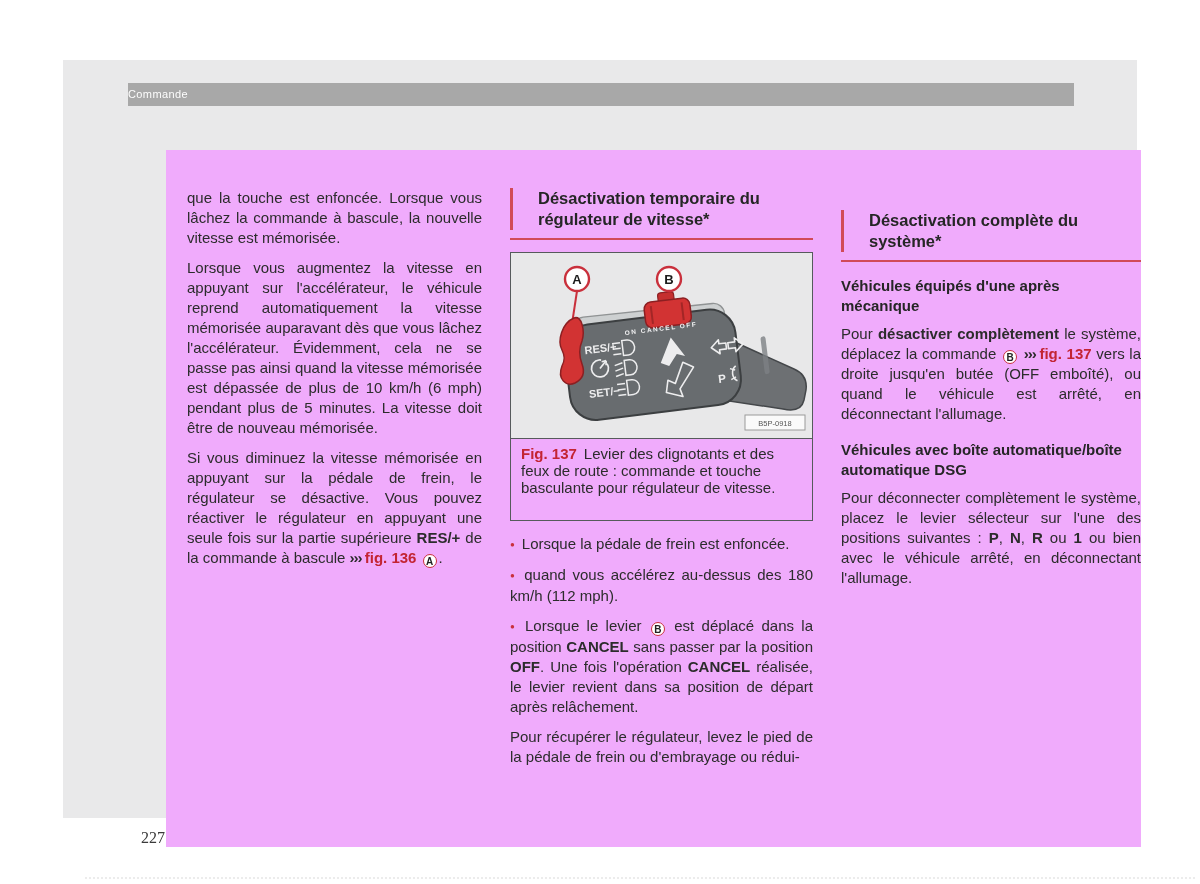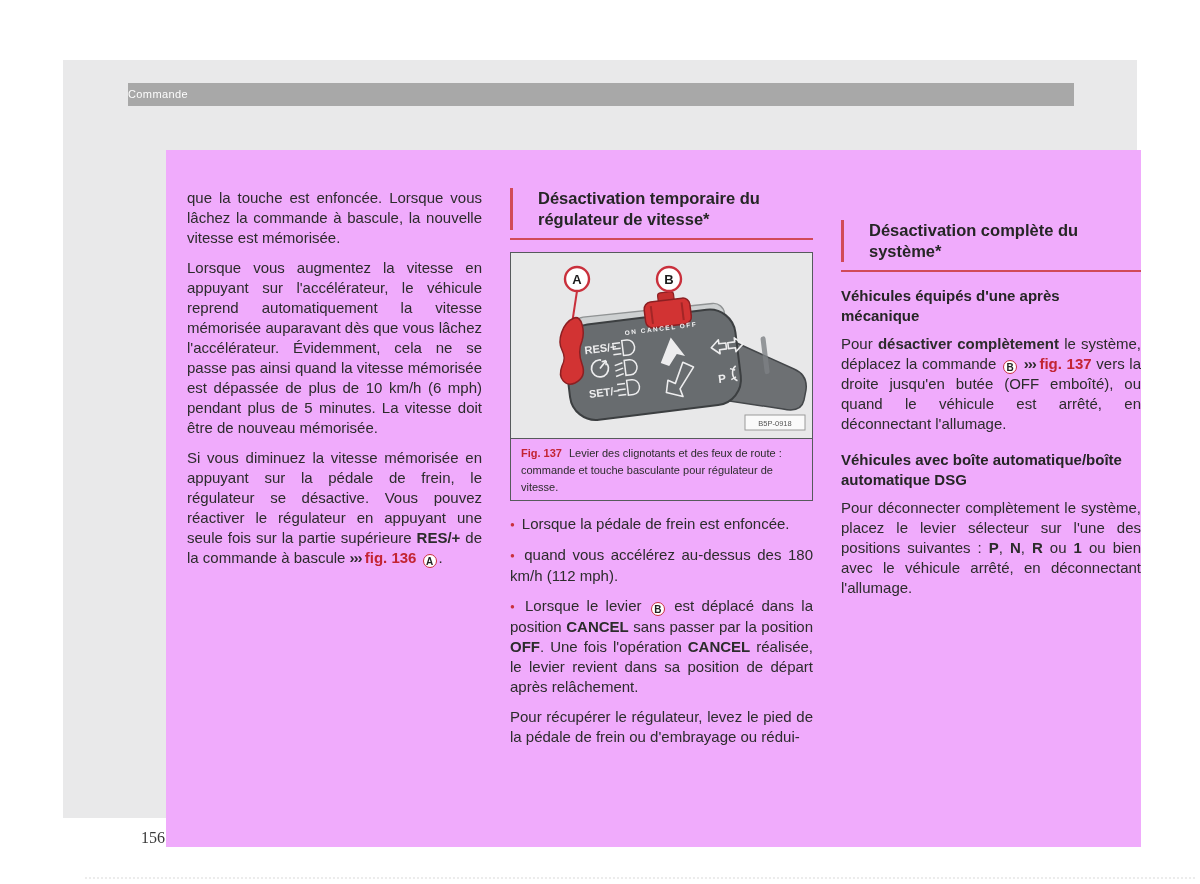--- a/index.html
+++ b/index.html
@@ -14,28 +14,28 @@
   .bottom-rule{position:absolute;left:85px;top:877px;width:1110px;border-top:2px dotted #ececec;}
 
   .cols{position:absolute;left:21px;top:38px;width:954px;display:grid;
     grid-template-columns:295px 303px 300px;column-gap:28px;}
   .col{color:#2c2c2c;font-size:15px;line-height:20px;text-align:justify;}
   .col p{margin:0 0 10px;}
 
   .sec-heading{border-bottom:2px solid #d14a58;padding:0 0 8px;margin:0 0 12px;}
   .sec-heading h2{margin:0;border-left:3px solid #d14a58;padding-left:25px;
     font-size:16.5px;line-height:21px;color:#262626;text-align:left;}
-  .col-right .sec-heading{margin-top:32px;margin-bottom:14px;}
+  .col-right .sec-heading{margin-top:22px;margin-bottom:14px;}
   h3.subhead{margin:16px 0 8px;font-size:15px;line-height:20px;color:#262626;text-align:left;}
 
   .fig{margin:0 0 13px;}
   .fig-img{border:1px solid #565a5c;background:#e8e8e9;font-size:0;}
   .fig-img svg{display:block;width:100%;height:auto;}
-  figcaption{border:1px solid #565a5c;border-top:none;padding:6px 10px 4px;
-    font-size:11px;line-height:17px;color:#2c2c2c;text-align:left;}
+  figcaption{border:1px solid #565a5c;border-top:none;padding:6px 10px 24px;
+    font-size:15px;line-height:17px;color:#2c2c2c;text-align:left;}
 
   .bullet{margin:0 0 8px;}
   .dot{color:#c9303c;font-size:8px;vertical-align:2px;margin-right:7px;}
 
   .seg-p{}
   .seg-b{font-weight:bold;}
   .seg-ref{font-weight:bold;color:#c32433;}
   .seg-fig{font-weight:bold;color:#c32433;margin-right:7px;}
   .seg-arr{font-weight:bold;letter-spacing:-1px;color:#2c2c2c;}
   .seg-circ{display:inline-block;width:14px;height:14px;line-height:13.5px;border:1.6px solid #c9303c;
@@ -160,19 +160,19 @@
 
           <h3 class="subhead" style="margin-top:0">Véhicules équipés d'une après mécanique</h3>
           <p><span class="seg-p">Pour </span><span class="seg-b">désactiver complètement</span><span class="seg-p"> le système, déplacez la commande </span><span class="seg-circ">B</span><span class="seg-p"> </span><span class="seg-arr">››› </span><span class="seg-ref">fig. 137</span><span class="seg-p"> vers la droite jusqu'en butée (OFF emboîté), ou quand le véhicule est arrêté, en déconnectant l'allumage.</span></p>
 
           <h3 class="subhead">Véhicules avec boîte automatique/boîte automatique DSG</h3>
           <p><span class="seg-p">Pour déconnecter complètement le système, placez le levier sélecteur sur l'une des positions suivantes : </span><span class="seg-b">P</span><span class="seg-p">, </span><span class="seg-b">N</span><span class="seg-p">, </span><span class="seg-b">R</span><span class="seg-p"> ou </span><span class="seg-b">1</span><span class="seg-p"> ou bien avec le véhicule arrêté, en déconnectant l'allumage.</span></p>
         </div>
 
       </div>
     </div>
-    <div class="page-number">156</div>
+    <div class="page-number">227</div>
   </div>
   <div class="header-bar">
     <span>Commande</span>
   </div>
   <div class="bottom-rule"></div>
 </div>
 
 </body></html>

